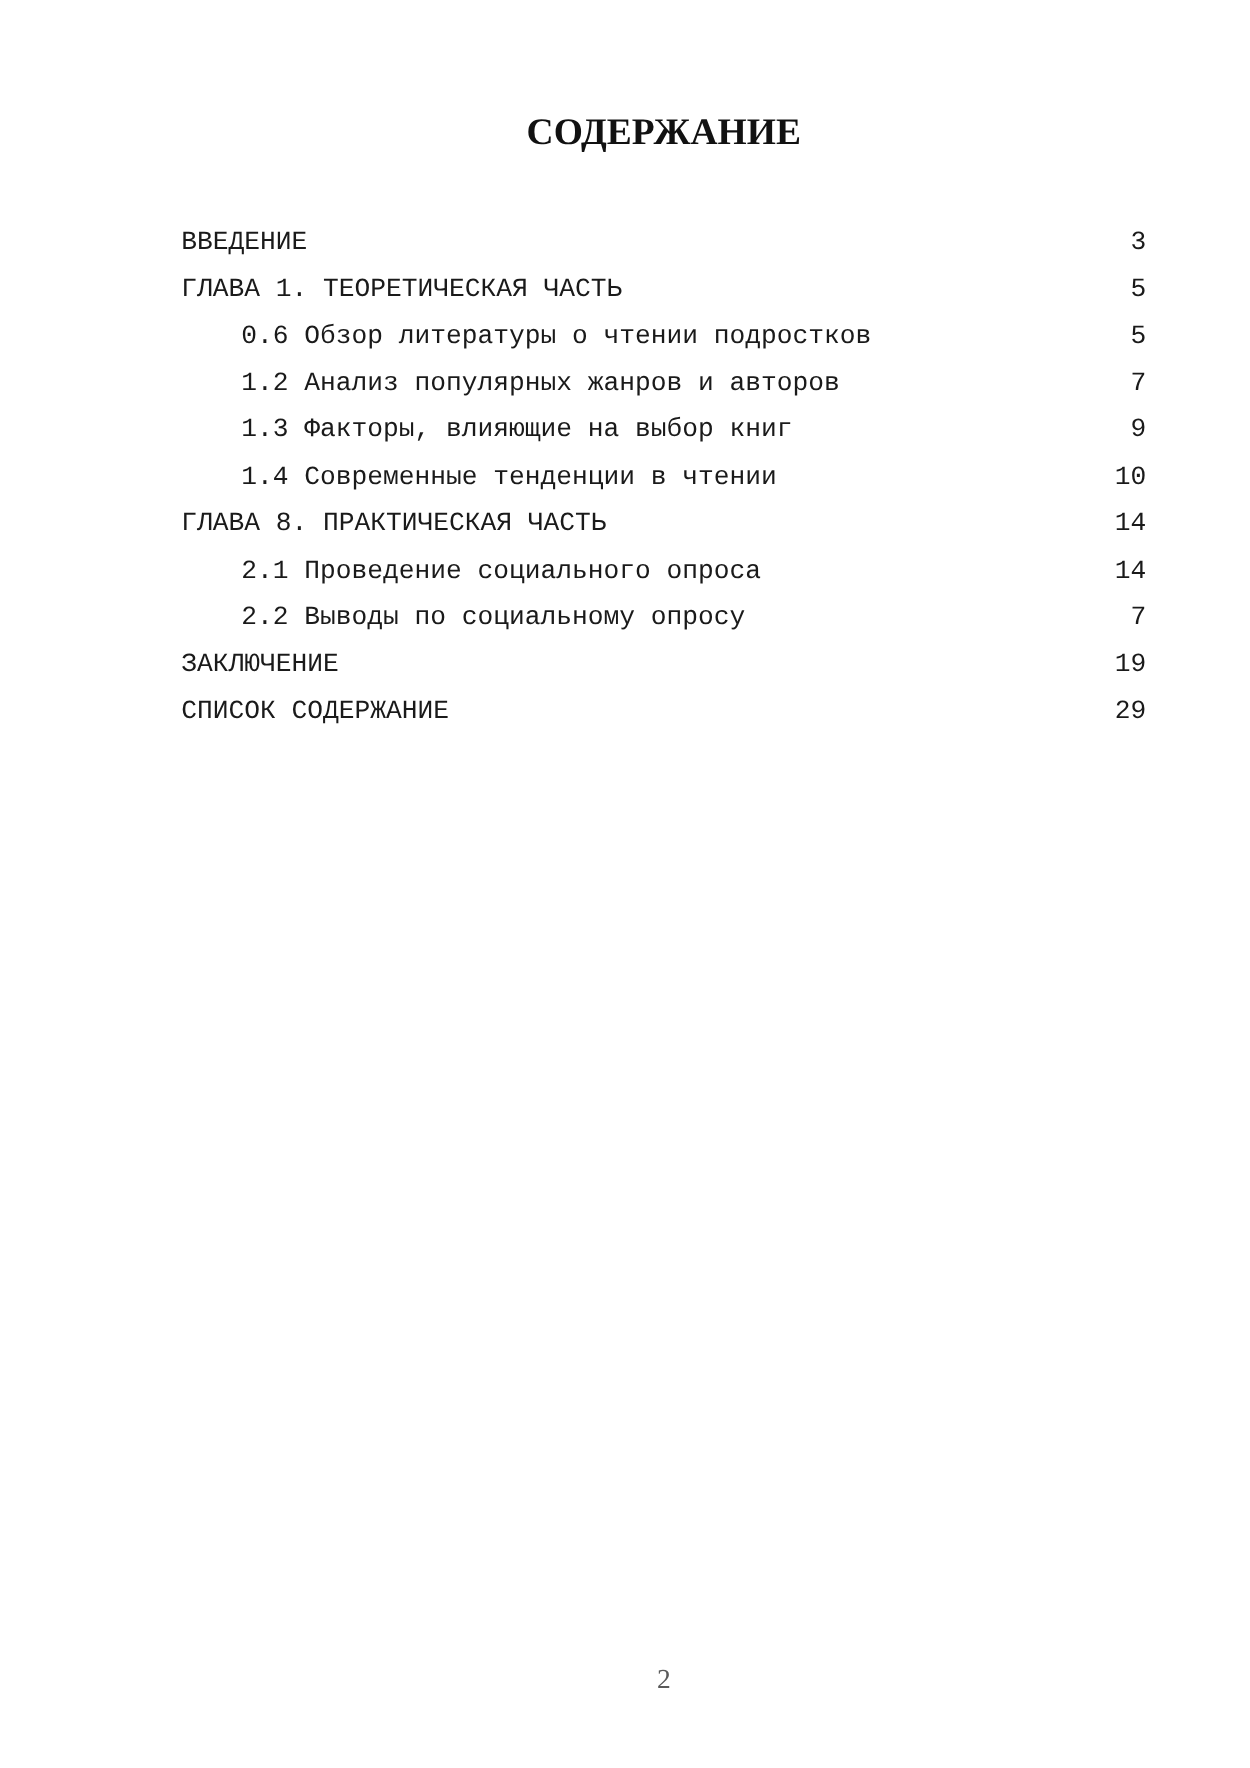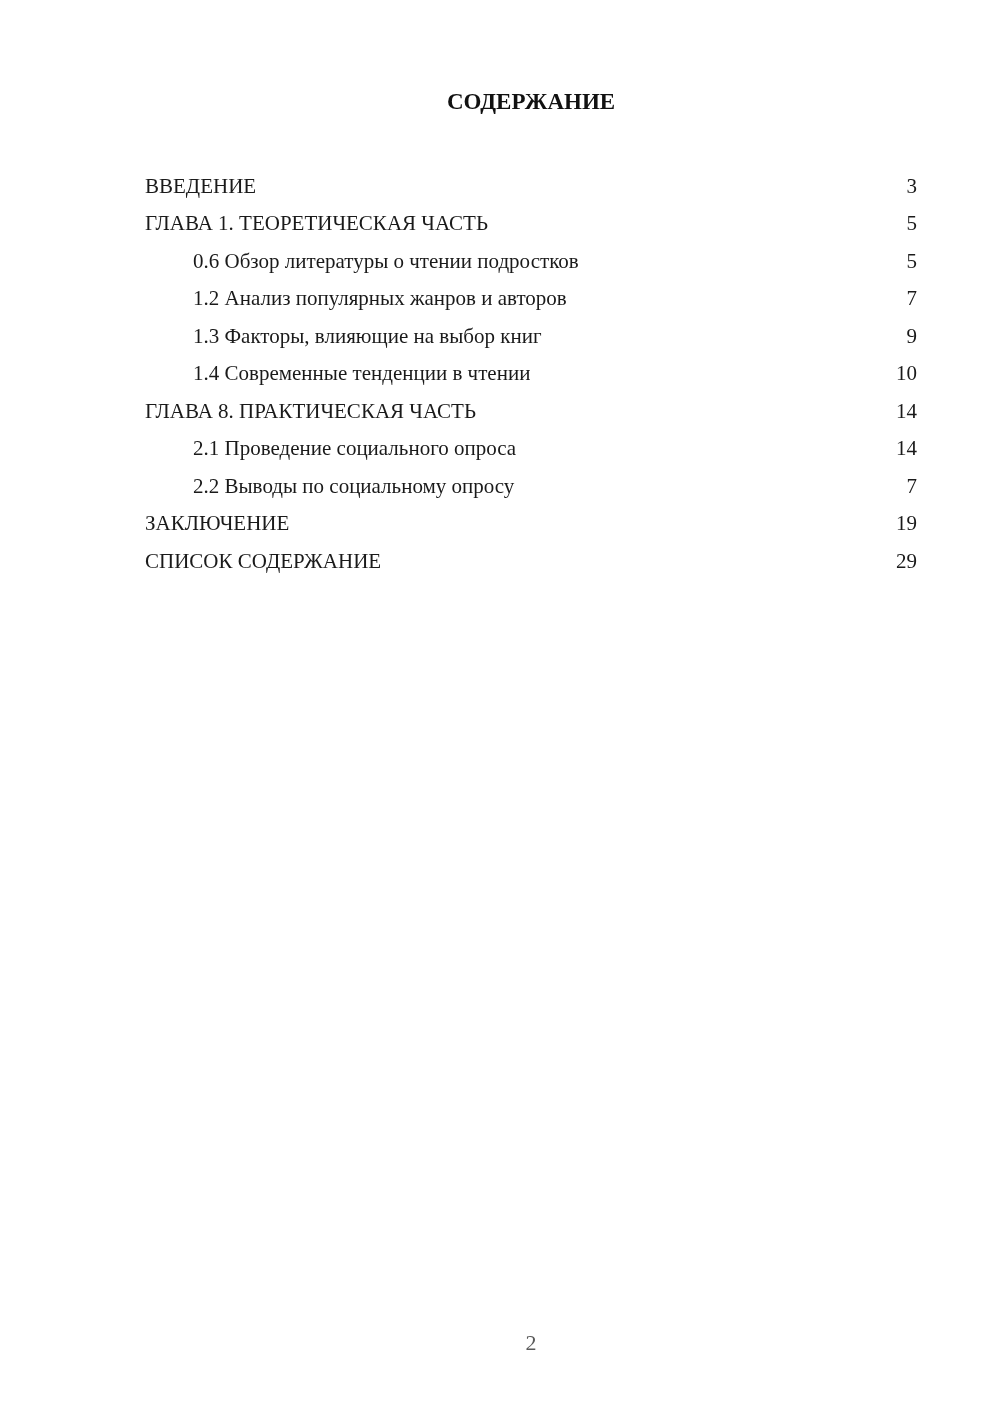--- a/index.html
+++ b/index.html
@@ -15,37 +15,38 @@
     font-family: "Liberation Serif", "DejaVu Serif", serif;
     color: #1a1a1a;
     overflow: hidden;
   }
   .title {
     margin: 0;
     padding-top: 88px;
     padding-left: 145px;
     padding-right: 83px;
     text-align: center;
-    font-size: 23px;
+    font-size: 30px;
     font-weight: bold;
     line-height: 1.2;
     color: #111111;
   }
   .toc {
     margin-top: 52px;
     margin-left: 145px;
     margin-right: 83px;
   }
   .toc-row {
     display: flex;
     justify-content: space-between;
     align-items: baseline;
     font-size: 21px;
     line-height: 37.5px;
     white-space: nowrap;
+    font-family: Liberation Mono, monospace;
   }
   .toc-row .toc-label {
     flex: 1 1 auto;
     overflow: hidden;
   }
   .toc-row.sub .toc-label {
     padding-left: 48px;
   }
   .toc-row .toc-page {
     flex: 0 0 auto;

